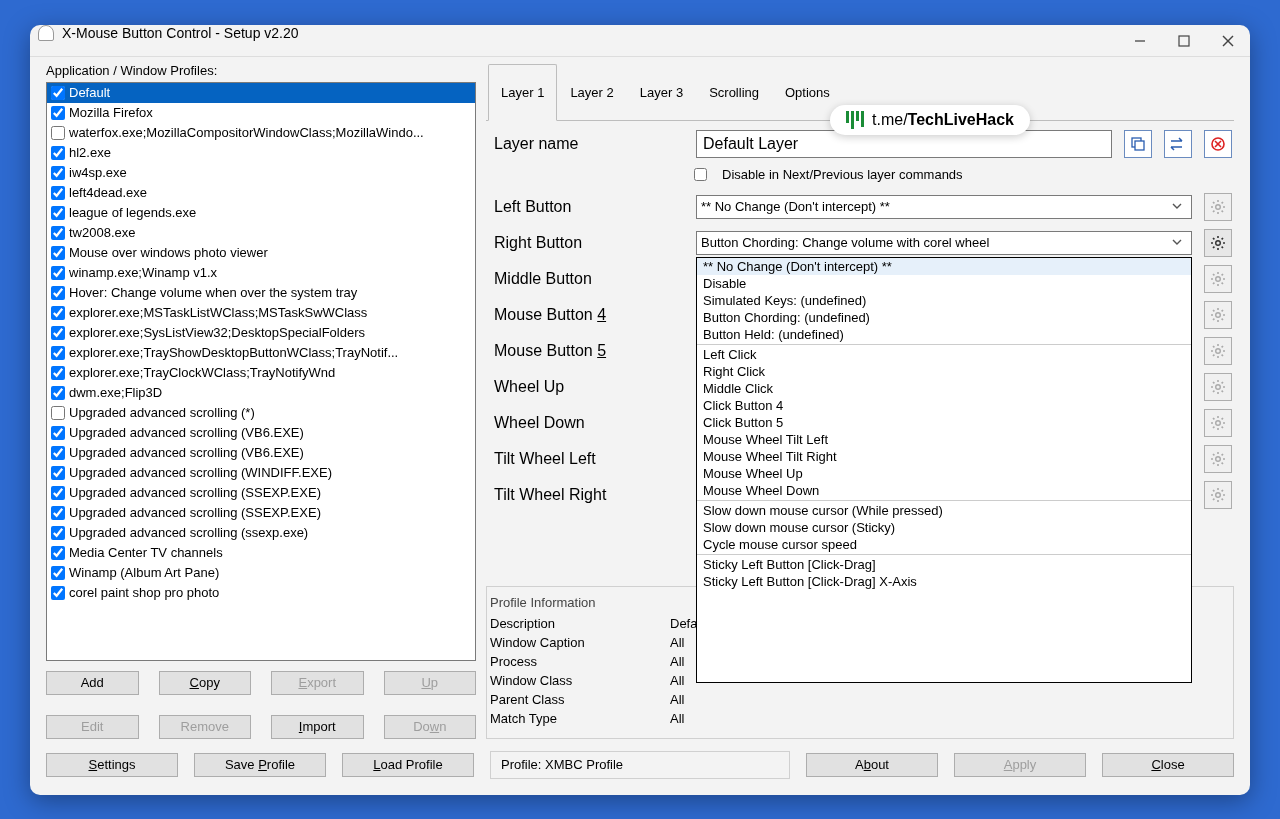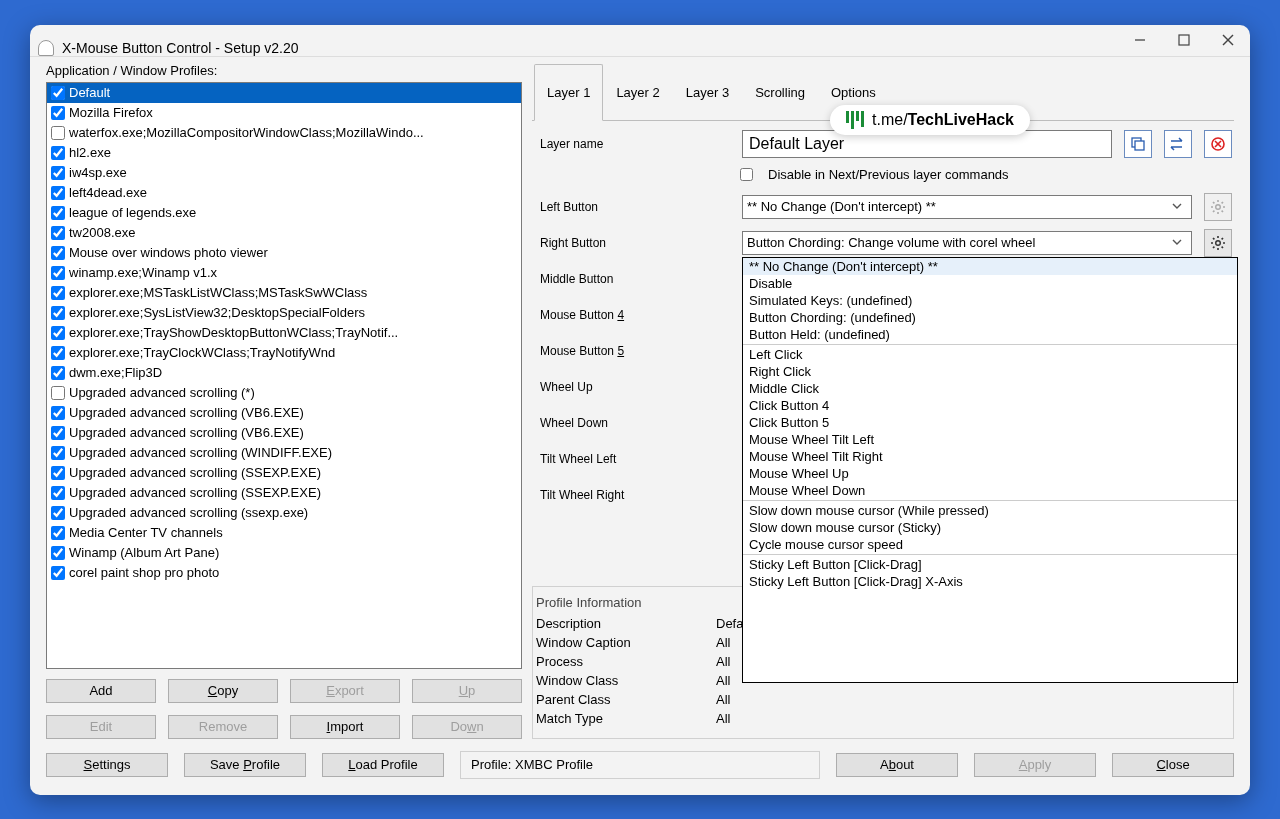--- a/index.html
+++ b/index.html
@@ -24,21 +24,21 @@
   border-radius: 10px;
   box-shadow: 0 6px 26px rgba(0,0,0,.35);
   position: relative;
   display: flex;
   flex-direction: column;
 }
 .titlebar {
   height: 32px;
   border-bottom: 1px solid #ddd;
   display: flex;
-  align-items: flex-end;
+  align-items: flex-start;
   padding: 0 0 0 8px;
   position: relative;
 }
 .titlebar .appicon {
   width: 16px; height: 16px;
   border: 1px solid #999;
   border-radius: 8px 8px 2px 2px;
   margin-right: 8px;
   background: #fff;
 }
@@ -73,21 +73,21 @@
 .overlay-badge .bars span:nth-child(3){height:10px}
 .overlay-badge .bars span:nth-child(4){height:16px}
 .content {
   flex: 1;
   display: flex;
   gap: 10px;
   padding: 6px 16px 0 16px;
   min-height: 0;
 }
 .leftcol {
-  width: 476px;
+  width: 430px;
   display: flex; flex-direction: column;
 }
 .panel-label { font-size: 13px; margin-bottom: 4px; }
 .profile-list {
   border: 1px solid #7a7a7a;
   background: #fff;
   flex: 1;
   overflow-y: scroll;
   font-size: 13px;
 }
@@ -100,21 +100,21 @@
   text-overflow: ellipsis;
 }
 .profile-item input[type=checkbox] {
   margin: 0 4px 0 2px;
   width: 14px; height: 14px;
 }
 .profile-item.selected { background: #0563c1; color: #fff; }
 .profile-btns {
   display: grid;
   grid-template-columns: repeat(4, 1fr);
-  gap: 12px;
+  gap: 20px;
   margin-top: 10px;
 }
 .wbtn {
   background: #e1e1e1;
   border: 1px solid #adadad;
   height: 24px;
   font-size: 13px;
   cursor: pointer;
   color: #000;
 }
@@ -146,21 +146,21 @@
   border-bottom-color: #f3f3f3;
   border-radius: 2px 2px 0 0;
 }
 .layer-form { padding: 8px 2px 6px 8px; }
 .form-row {
   display: flex; align-items: center;
   gap: 12px;
   min-height: 30px;
   margin-bottom: 6px;
 }
-.form-row label { width: 190px; font-size: 12px; }
+.form-row label { width: 190px; font-size: 16px; }
 .layer-text {
   flex: 1; height: 28px;
   border: 1px solid #7a7a7a;
   padding: 2px 6px;
   font-size: 16px;
   background: #fff;
 }
 .chk-row { display: flex; align-items: center; gap: 12px; font-size: 13px; margin-left: 196px; margin-bottom: 8px; }
 .sq-btn {
   width: 28px; height: 28px;
@@ -228,21 +228,21 @@
 }
 .profile-info .heading { color: #444; margin-bottom: 6px; }
 .profile-info .pi-row { display: flex; margin-bottom: 4px; }
 .profile-info .pi-row .plabel { width: 180px; }
 .footer {
   display: flex;
   align-items: center;
   gap: 16px;
   padding: 12px 16px 16px 16px;
 }
-.footer .wbtn { width: 122px; }
+.footer .wbtn { width: 132px; }
 .footer .profile-field {
   flex: 1;
   border: 1px solid #d0d0d0;
   height: 28px;
   padding: 4px 10px;
   font-size: 13px;
   display: flex; align-items: center;
 }
 .u { text-decoration: underline; }
 </style>
@@ -310,20 +310,24 @@
               <input type="checkbox" checked="" style="">
               <span>tw2008.exe</span>
             </div>
             <div class="profile-item">
               <input type="checkbox" checked="" style="">
               <span>Mouse over windows photo viewer</span>
             </div>
             <div class="profile-item">
               <input type="checkbox" checked="" style="">
               <span>winamp.exe;Winamp v1.x</span>
+            </div>
+            <div class="profile-item">
+              <input type="checkbox" checked="" style="">
+              <span>Hover: Change volume when over the system tray</span>
             </div>
             <div class="profile-item">
               <input type="checkbox" checked="" style="">
               <span>explorer.exe;MSTaskListWClass;MSTaskSwWClass</span>
             </div>
             <div class="profile-item">
               <input type="checkbox" checked="" style="">
               <span>explorer.exe;SysListView32;DesktopSpecialFolders</span>
             </div>
             <div class="profile-item">

